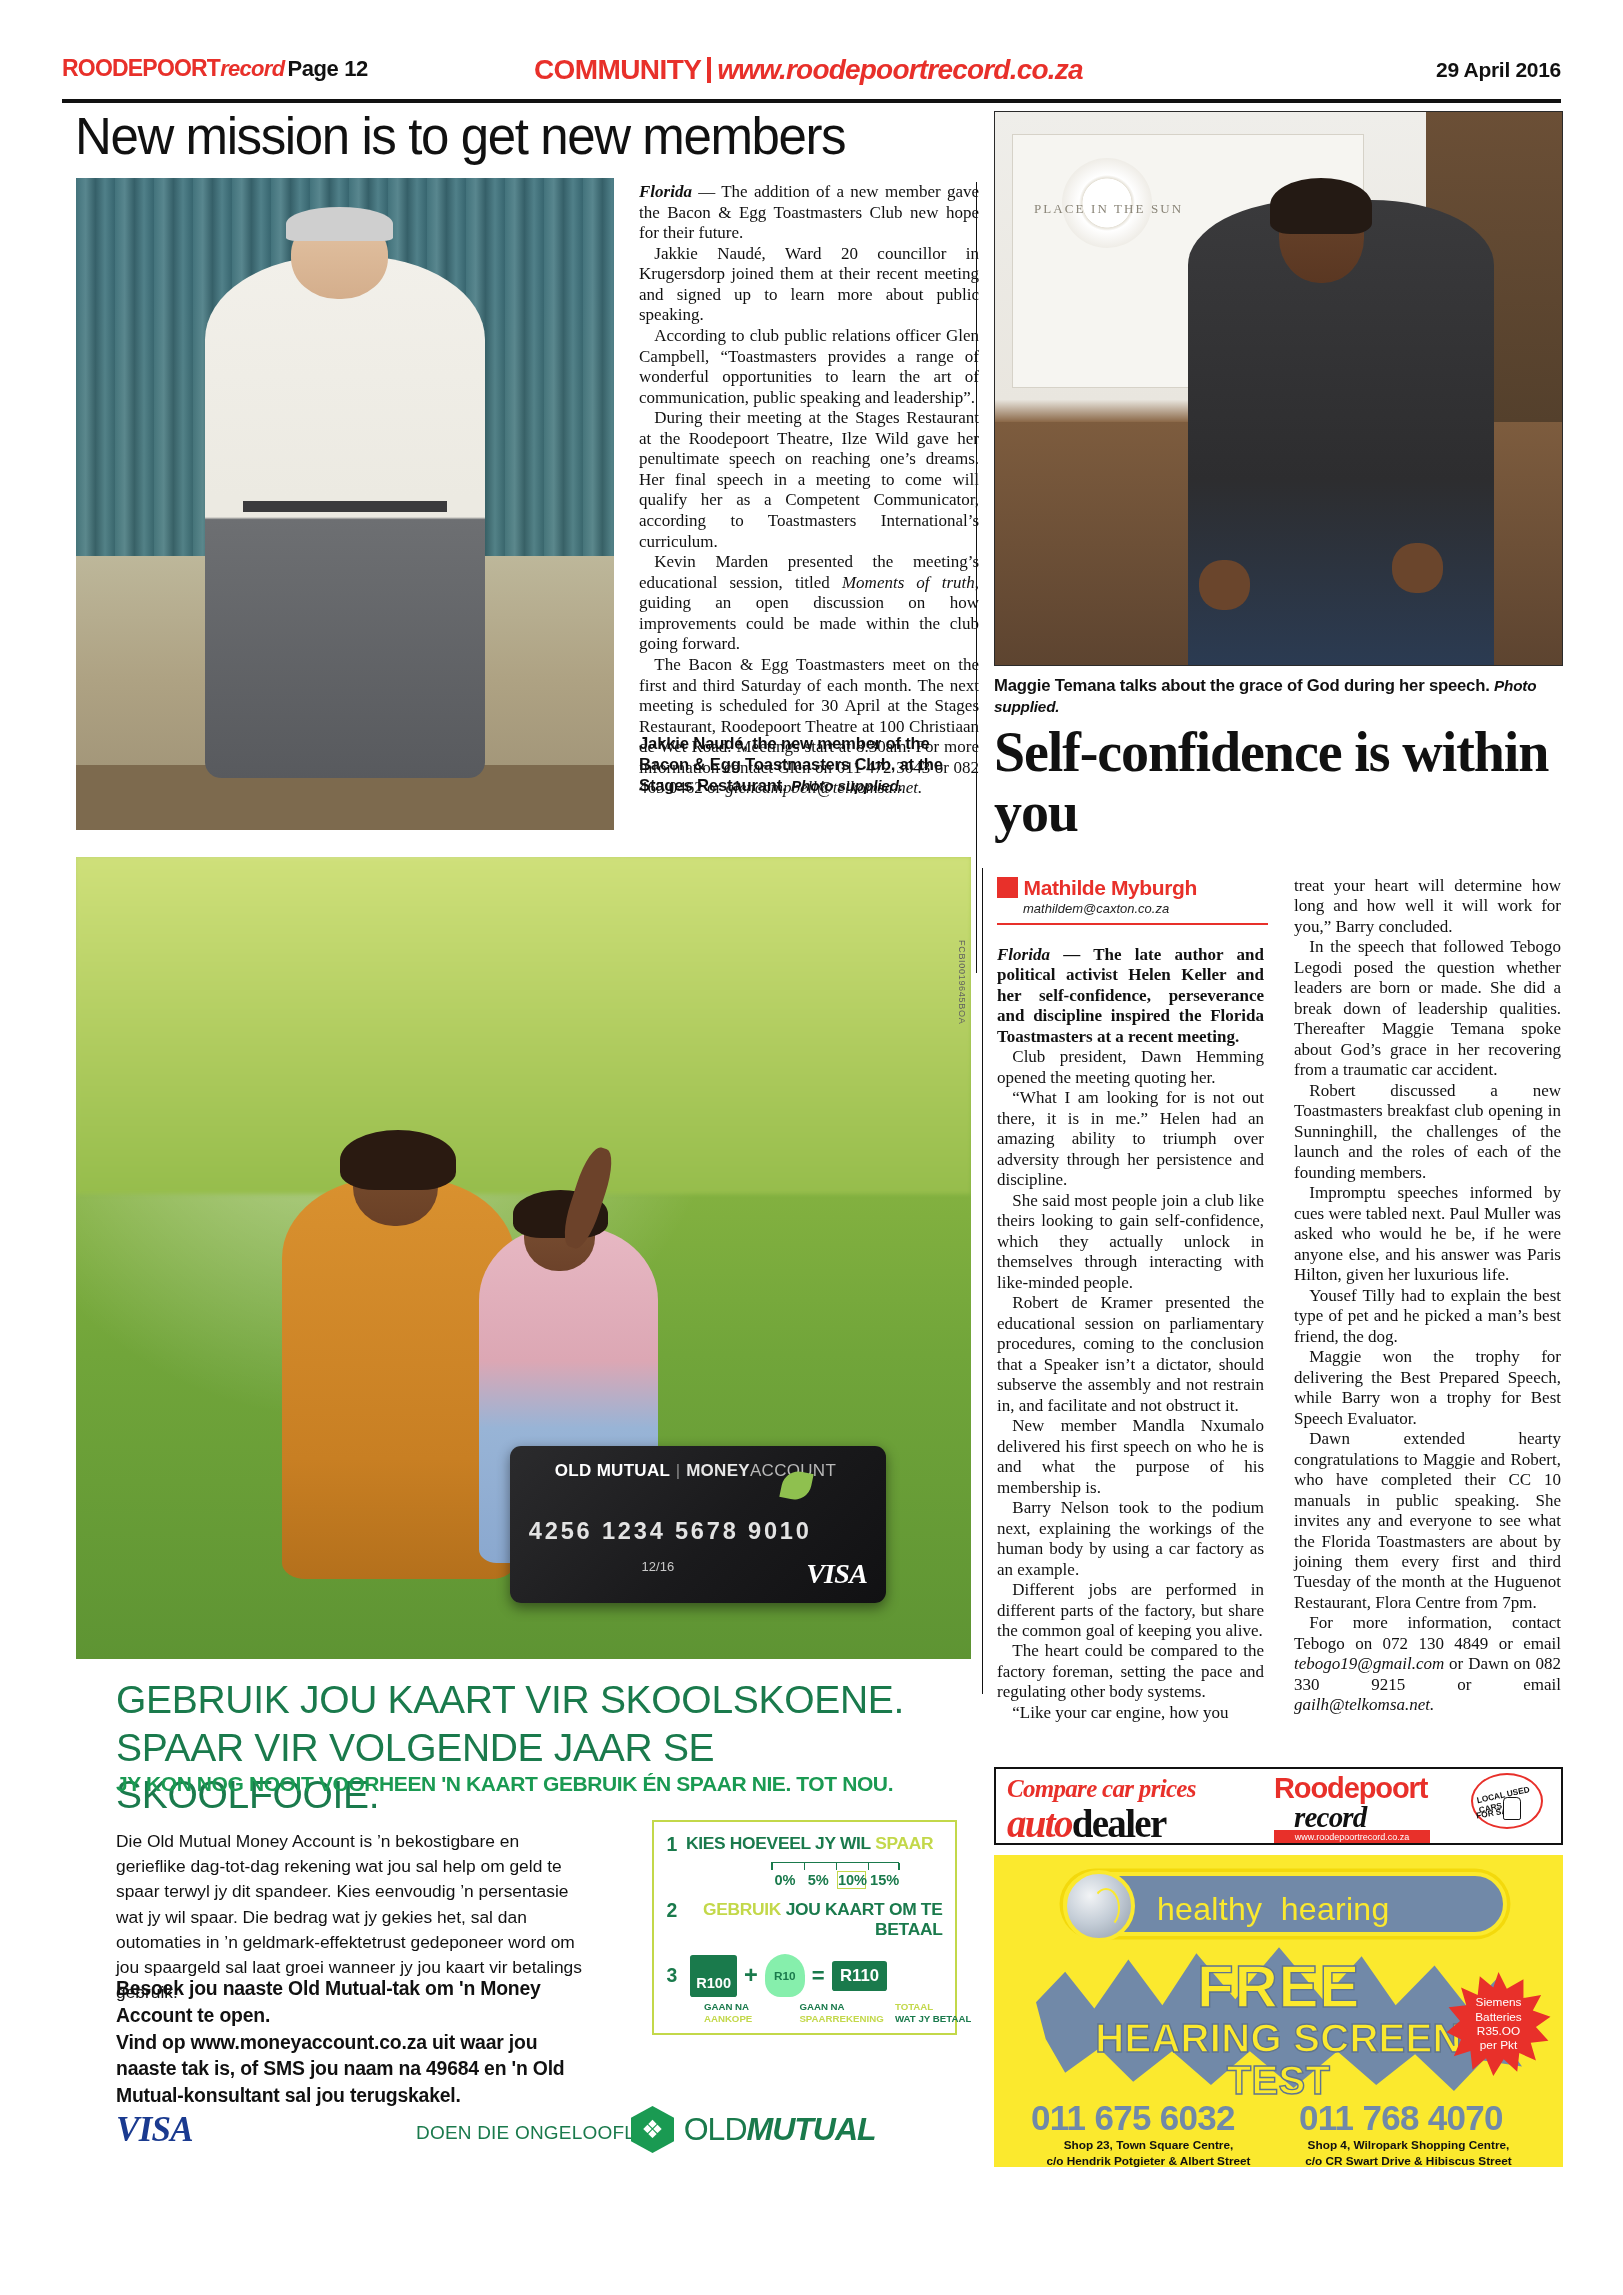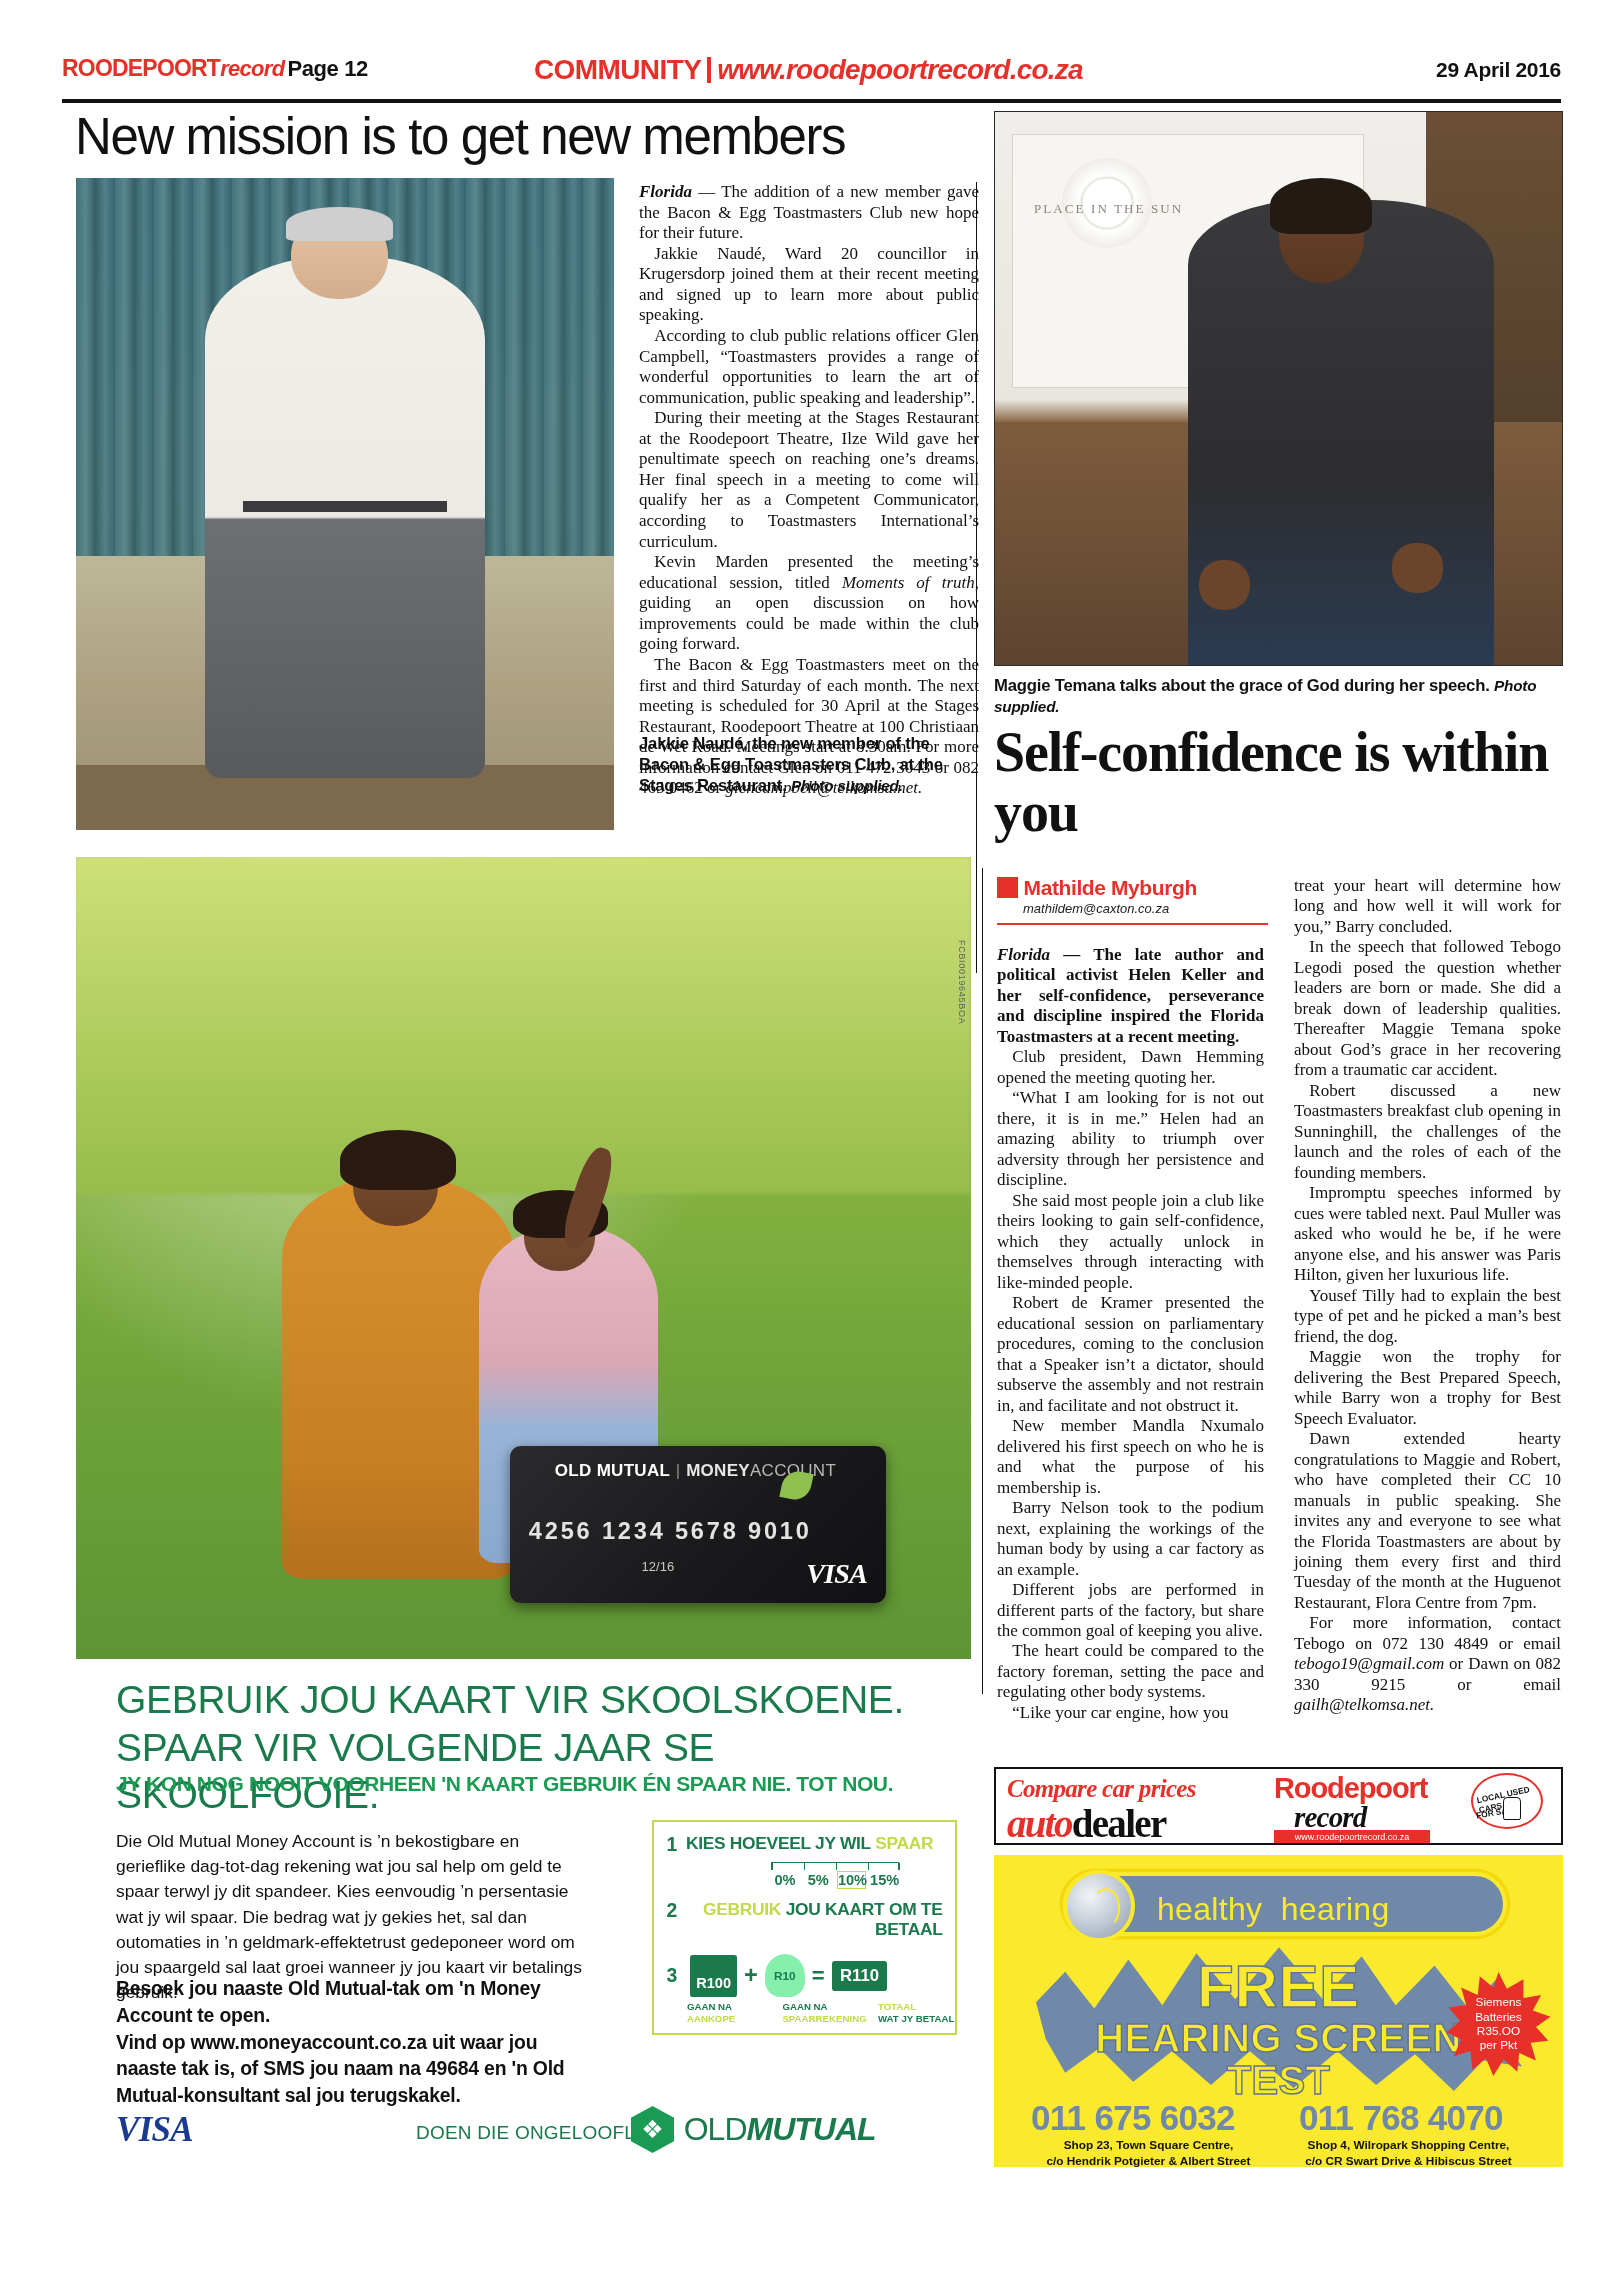--- a/index.html
+++ b/index.html
@@ -328,21 +328,21 @@
     width:40px; height:43px; background:#86efac; border-radius:50% 50% 38% 38%;
     color:#1a7a4c; font-family:"Liberation Sans", sans-serif; font-weight:bold;
     font-size:11.8px; display:flex; align-items:center; justify-content:center;
   }
   .ic-eq { color:#1a7a4c; font-family:"Liberation Sans",sans-serif; font-weight:bold; font-size:22px;}
   .ic-total {
     background:#1a7a4c; color:#fff; padding:4.9px 8.3px; border-radius:2.8px;
     font-family:"Liberation Sans", sans-serif; font-weight:bold; font-size:16.7px;
   }
   .st-labels {
-    display:flex; margin-top:4.2px; margin-left:1px; gap:12.5px;
+    display:flex; margin-top:4.2px; margin-left:18px; gap:12.5px;
     font-family:"Liberation Sans", sans-serif; font-weight:bold; font-size:9.7px; color:#1a7a4c;
     line-height:1.2;
   }
   .st-labels div { width:83px; }
   .st-labels .lime { color:#c3d84a; }
 
   .om-visa {
     position:absolute; left:40px; top:1253px;
     font-family:"Liberation Serif", serif; font-weight:bold; font-style:italic;
     font-size:35px; color:#1a3a8f; letter-spacing:-0.7px;

